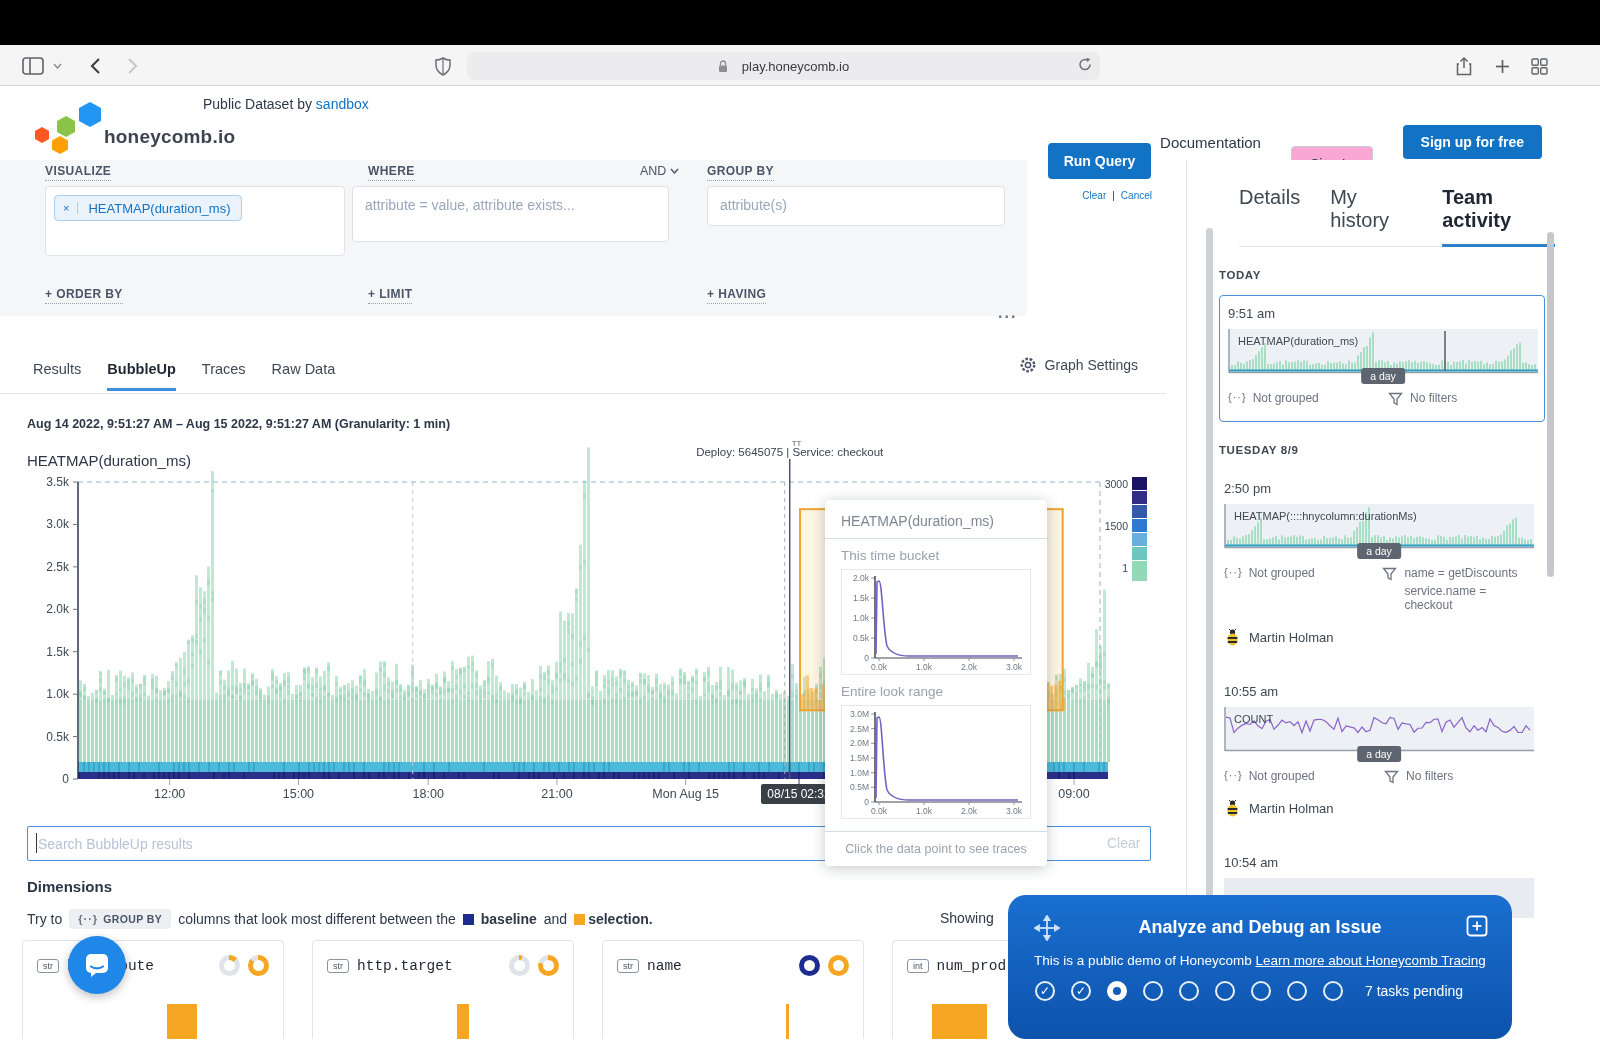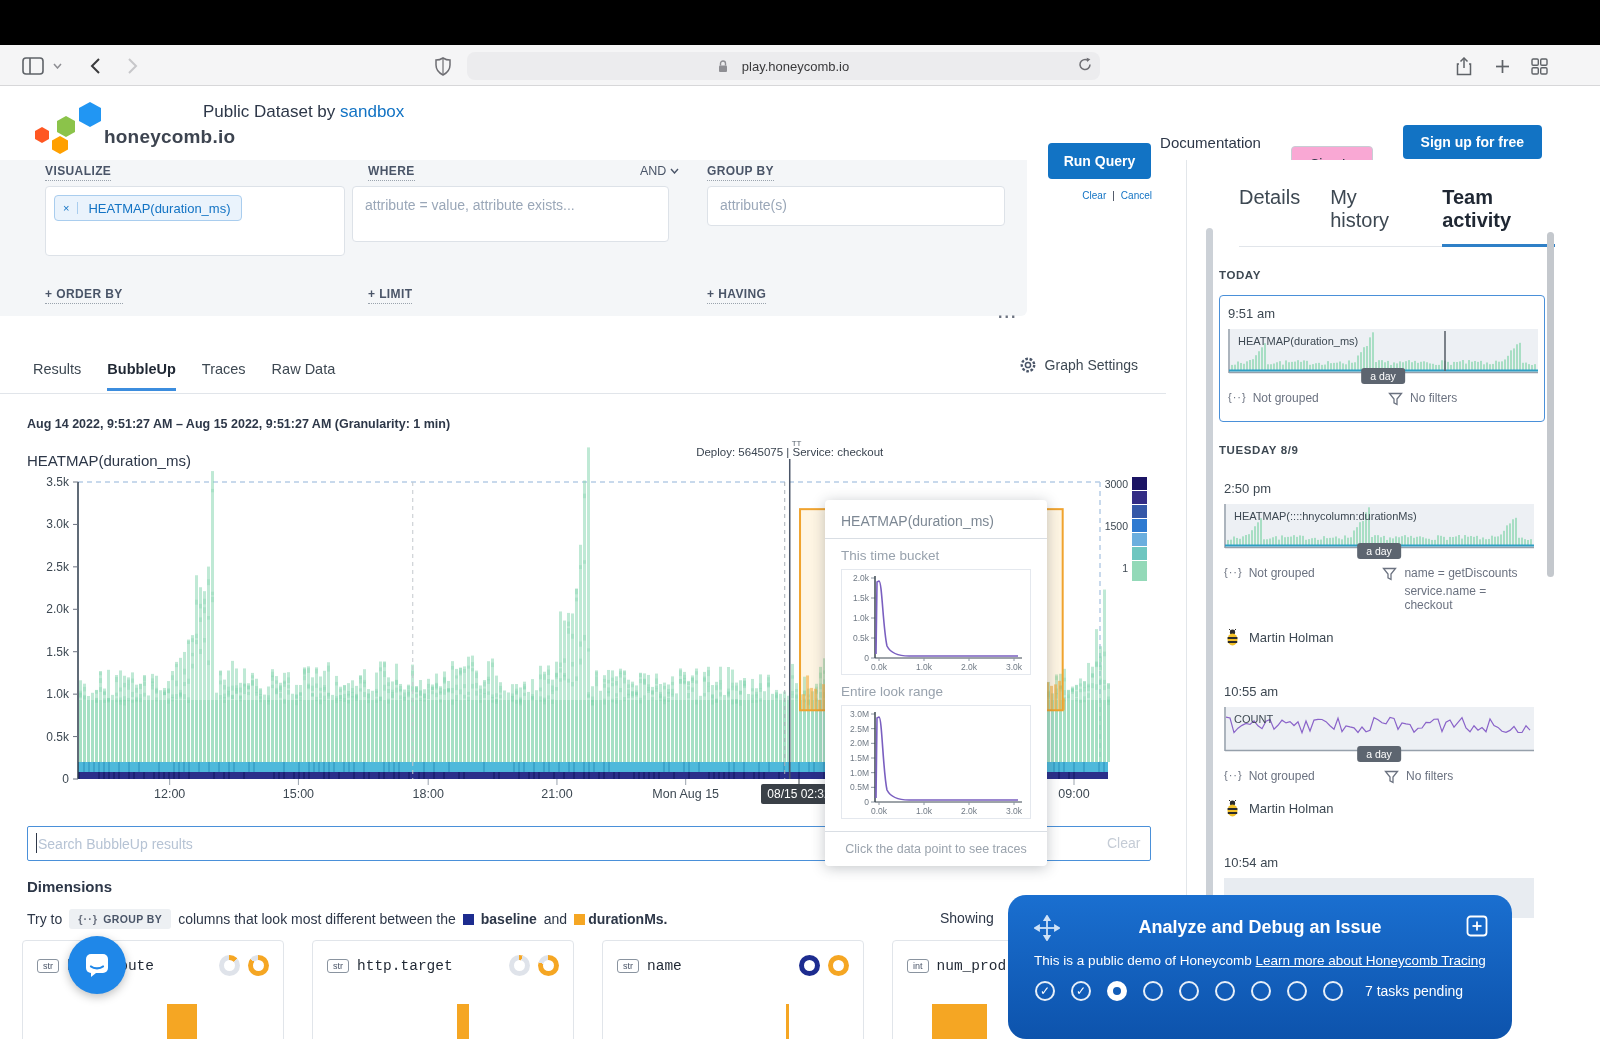--- a/index.html
+++ b/index.html
@@ -12,21 +12,21 @@
            border-bottom:1px solid #d7d7d9;}
   .tb-icon{position:absolute;top:8px;width:26px;height:26px;display:flex;align-items:center;justify-content:center;color:#5f6368;}
   .url-field{position:absolute;left:467px;top:7px;width:633px;height:28px;background:#ececee;
              border-radius:8px;display:flex;align-items:center;justify-content:center;gap:14px;
              font-size:13px;color:#3a3a3c;}
   .url-refresh{position:absolute;right:8px;top:5px;}
   
   .app-header{position:absolute;left:0;top:86px;width:1600px;height:74px;background:#fff;}
   .logo{position:absolute;left:30px;top:8px;width:170px;height:60px;}
   .logo-text{position:absolute;left:74px;top:32px;font-size:19px;font-weight:bold;color:#3d4450;letter-spacing:.2px;}
-  .dataset{position:absolute;left:203px;top:16px;font-size:17px;color:#2d3748;}
+  .dataset{position:absolute;left:203px;top:10px;font-size:14px;color:#2d3748;}
   .dataset a{color:#1273c4;text-decoration:none;}
   .hdr-right{position:absolute;right:58px;top:16px;display:flex;align-items:center;gap:30px;}
   .doc-link{font-size:15px;color:#2d3748;cursor:pointer;}
   .btn{font-size:14px;border-radius:4px;padding:9px 18px;cursor:pointer;}
   .btn-outline{border:1px solid #c8cdd4;background:#f9a8d4;color:#2d3748;margin-top:44px;}
   .btn-blue{background:#1273c4;color:#fff;font-weight:bold;border:none;}
   
   .query-panel{position:absolute;left:0;top:160px;width:1027px;height:156px;background:#f4f6f8;border-radius:0 0 6px 0;padding-left:44px;}
   .qlabel{font-size:12px;font-weight:bold;letter-spacing:.4px;color:#4a5568;
           border-bottom:1px dotted #9aa3ad;display:inline-block;padding-bottom:2px;cursor:pointer;}
@@ -1850,21 +1850,21 @@
     <span>Try to</span>
     <span class="gb-chip">
         <span class="brace">{··}</span>
         <span>GROUP BY</span>
       </span>
     <span>columns that look most different between the</span>
     <span class="sq" id="sq-baseline" style="background: rgb(29, 44, 143);"></span>
     <b>baseline</b>
     <span>and</span>
     <span class="sq" id="sq-selection" style="background: rgb(245, 166, 35);"></span>
-    <b style="margin-left:-4px"><span>durationMs</span><span>.</span></b>
+    <b style="margin-left:-4px"><span>selection</span><span>.</span></b>
   </div>
   <div class="showing">Showing</div>
 
   <div class="cards-row" id="cards-row">
       <div class="dcard">
         <div class="dcard-head">
           <span class="type-chip">str</span>
           <span class="dcard-name">http.route</span>
           <span class="donut" style="background: conic-gradient(rgb(245, 166, 35) 0deg, rgb(245, 166, 35) 46.8deg, rgb(223, 227, 234) 46.8deg, rgb(223, 227, 234) 360deg);"></span>
           <span class="donut" style="background: conic-gradient(rgb(245, 166, 35) 0deg, rgb(245, 166, 35) 309.6deg, rgb(223, 227, 234) 309.6deg, rgb(223, 227, 234) 360deg);"></span>

